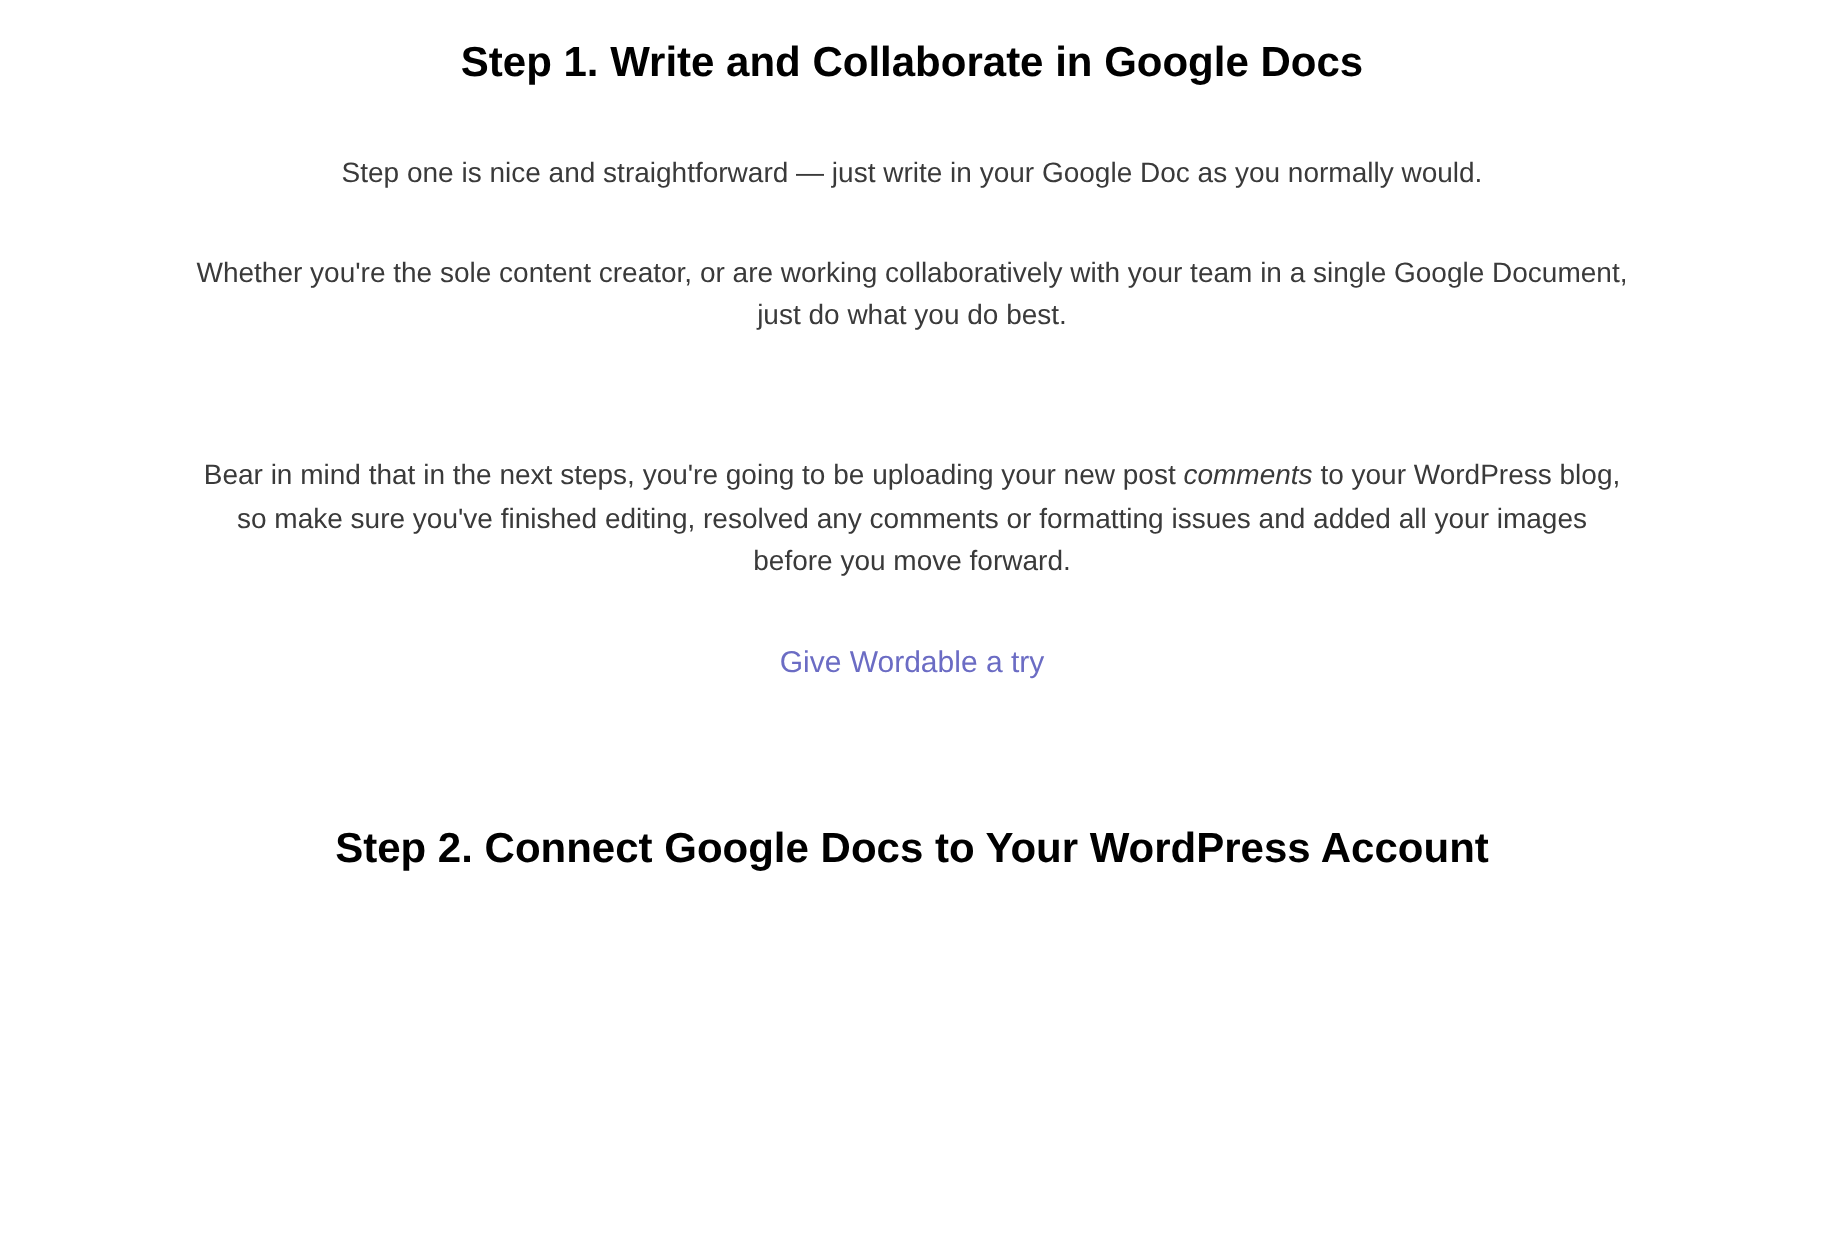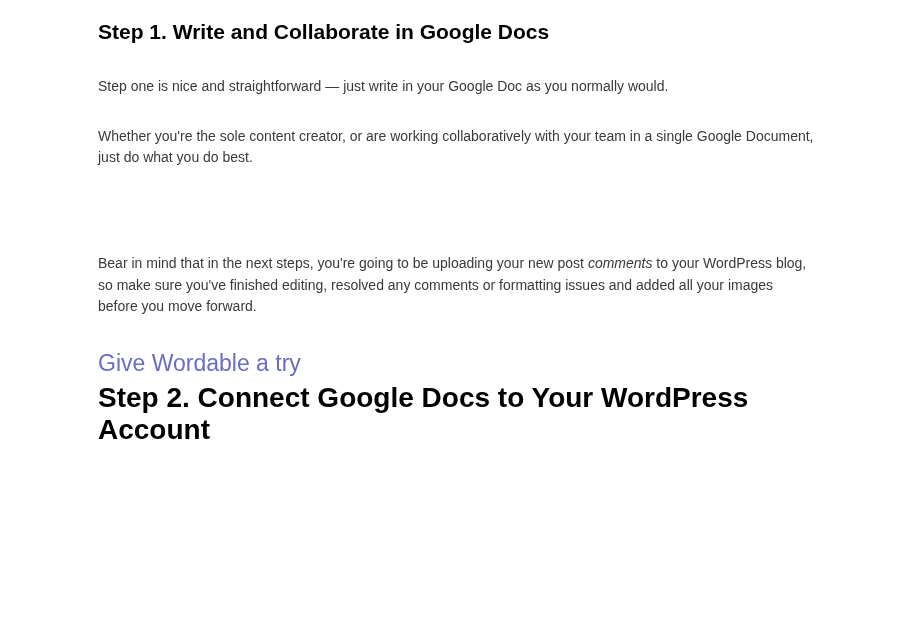--- a/index.html
+++ b/index.html
@@ -1,55 +1,57 @@
 <!DOCTYPE html>
 <html><head>
   <meta charset="utf-8">
   <style>
     * {
       margin: 0;
       padding: 0;
       box-sizing: border-box;
+      text-align: center;
     }
     body {
       font-family: -apple-system, BlinkMacSystemFont, "Segoe UI", Helvetica, Arial, sans-serif;
       background: #ffffff;
       color: #1a1a1a;
       width: 912px;
       height: 623px;
       padding: 20px 98px 20px 98px;
       overflow: hidden;
     }
     .heading {
       font-size: 21px;
       font-weight: 700;
       color: #000000;
       margin-bottom: 32px;
     }
     .heading-2 {
-      font-size: 28px;
+      font-size: 21px;
       font-weight: 700;
       color: #000000;
+      margin-top: 70px;
     }
     p {
       font-size: 14px;
       line-height: 1.55;
       color: #3a3a3a;
       margin-bottom: 28px;
     }
     p.extra-gap {
-      margin-bottom: 84px;
+      margin-bottom: 58px;
     }
     .emphasis {
       font-style: italic;
     }
     .link {
       color: #6b6cc4;
       text-decoration: none;
-      font-size: 23px;
+      font-size: 15px;
       line-height: 1.55;
       display: inline-block;
       cursor: pointer;
     }
   </style>
 </head>
 <body>
 
 
 

